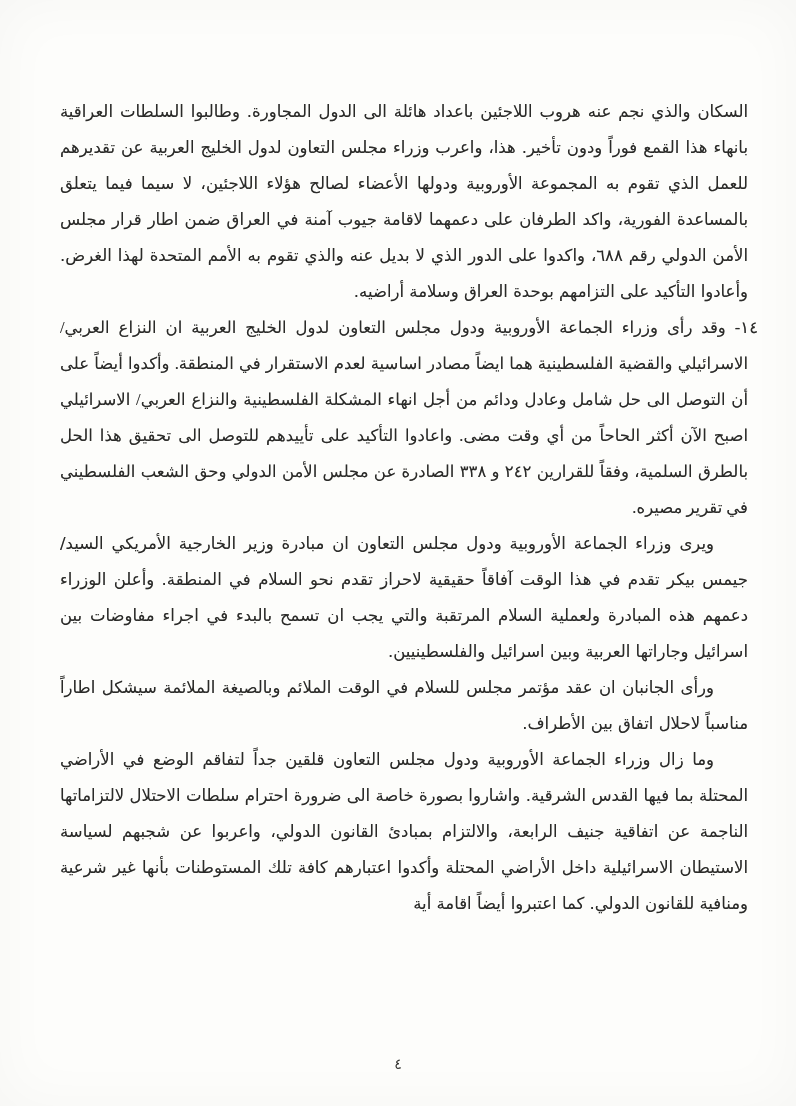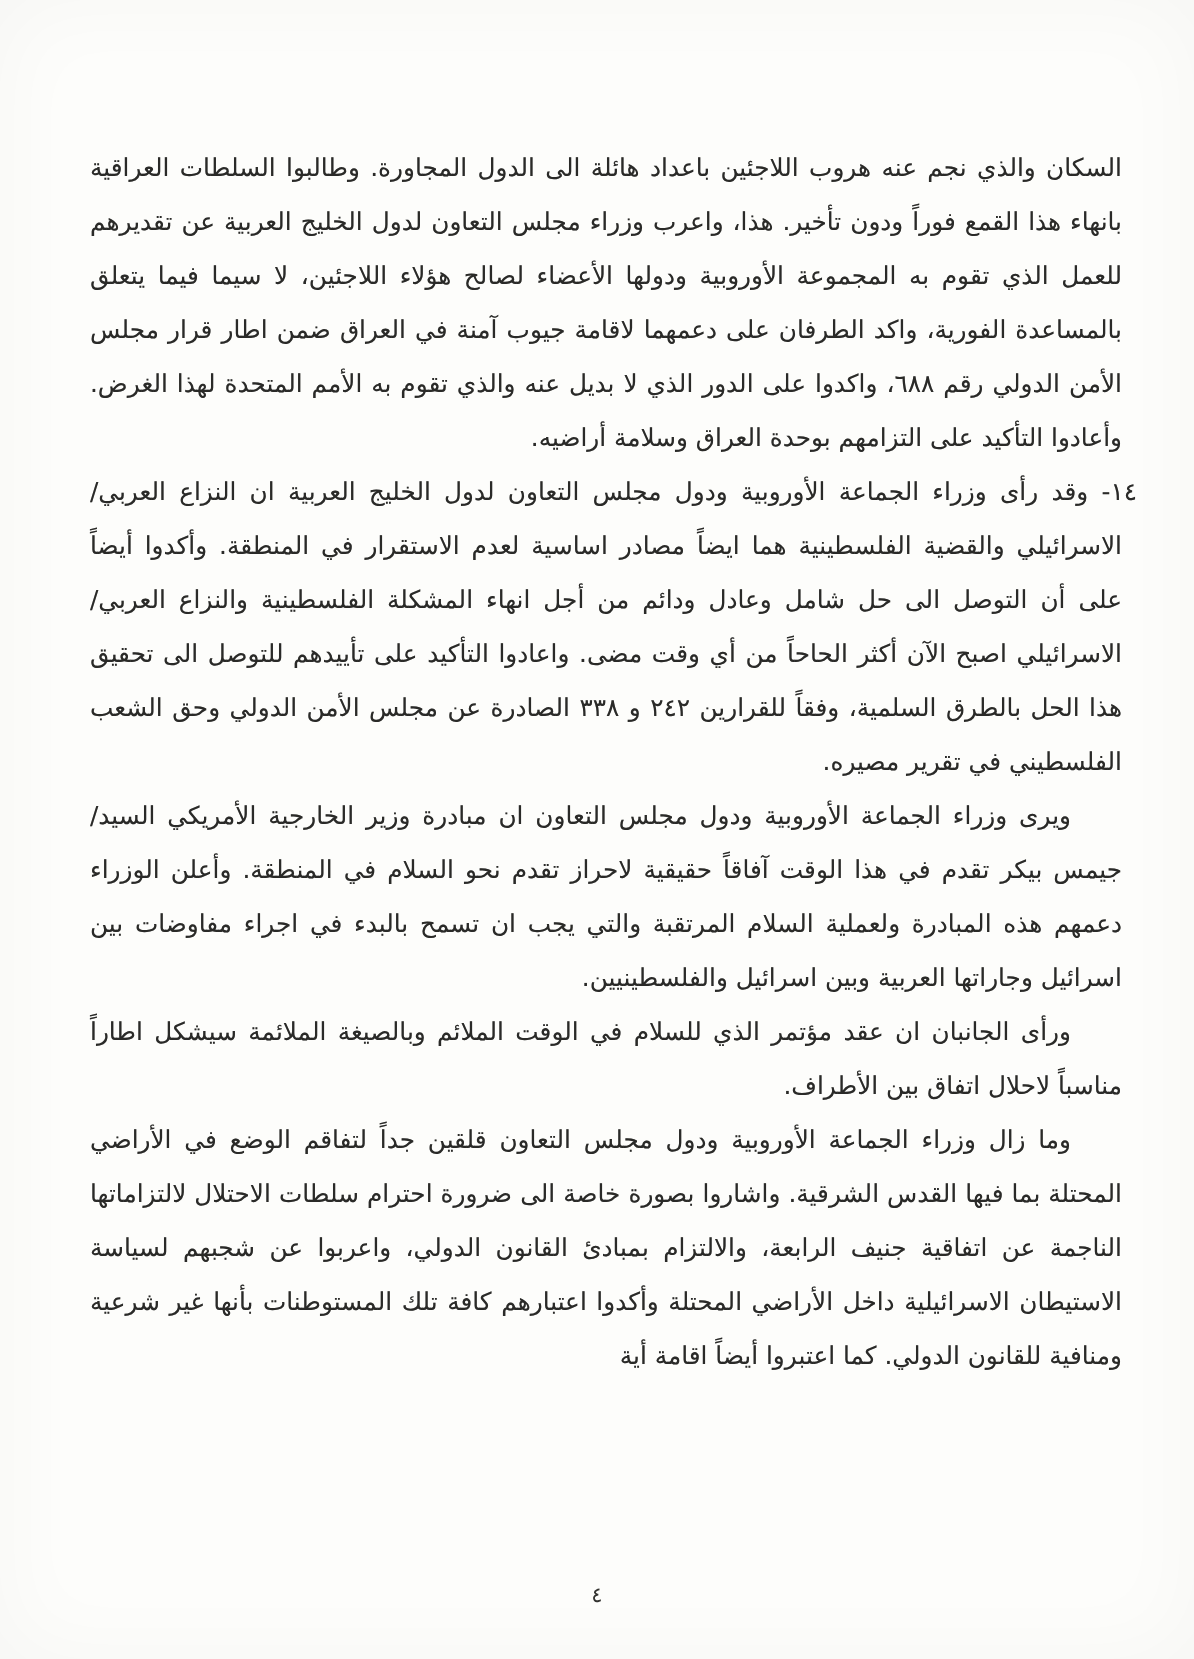--- a/index.html
+++ b/index.html
@@ -33,21 +33,21 @@
     color: #2a2a28;
     text-shadow: 0 0 0.4px rgba(40,40,40,0.35);
   }
 
   .text-block p { margin: 0; }
 
   
   p.para-indent { text-indent: 34px; }
 
   
-  p.para-numbered { text-indent: -10px; }
+  p.para-numbered { text-indent: -10px; font-family: Liberation Serif, serif; }
 
   .page-number {
     position: absolute;
     bottom: 34px;
     left: 0;
     right: 0;
     text-align: center;
     font-size: 14px;
     color: #333330;
     direction: rtl;
@@ -55,19 +55,19 @@
 </style>
 </head>
 <body>
 
 <div class="scan-page">
 
   <div class="text-block">
     <p>السكان والذي نجم عنه هروب اللاجئين باعداد هائلة الى الدول المجاورة. وطالبوا السلطات العراقية بانهاء هذا القمع فوراً ودون تأخير. هذا، واعرب وزراء مجلس التعاون لدول الخليج العربية عن تقديرهم للعمل الذي تقوم به المجموعة الأوروبية ودولها الأعضاء لصالح هؤلاء اللاجئين، لا سيما فيما يتعلق بالمساعدة الفورية، واكد الطرفان على دعمهما لاقامة جيوب آمنة في العراق ضمن اطار قرار مجلس الأمن الدولي رقم ٦٨٨، واكدوا على الدور الذي لا بديل عنه والذي تقوم به الأمم المتحدة لهذا الغرض. وأعادوا التأكيد على التزامهم بوحدة العراق وسلامة أراضيه.</p>
     <p class="para-numbered">١٤- وقد رأى وزراء الجماعة الأوروبية ودول مجلس التعاون لدول الخليج العربية ان النزاع العربي/ الاسرائيلي والقضية الفلسطينية هما ايضاً مصادر اساسية لعدم الاستقرار في المنطقة. وأكدوا أيضاً على أن التوصل الى حل شامل وعادل ودائم من أجل انهاء المشكلة الفلسطينية والنزاع العربي/ الاسرائيلي اصبح الآن أكثر الحاحاً من أي وقت مضى. واعادوا التأكيد على تأييدهم للتوصل الى تحقيق هذا الحل بالطرق السلمية، وفقاً للقرارين ٢٤٢ و ٣٣٨ الصادرة عن مجلس الأمن الدولي وحق الشعب الفلسطيني في تقرير مصيره.</p>
     <p class="para-indent">ويرى وزراء الجماعة الأوروبية ودول مجلس التعاون ان مبادرة وزير الخارجية الأمريكي السيد/ جيمس بيكر تقدم في هذا الوقت آفاقاً حقيقية لاحراز تقدم نحو السلام في المنطقة. وأعلن الوزراء دعمهم هذه المبادرة ولعملية السلام المرتقبة والتي يجب ان تسمح بالبدء في اجراء مفاوضات بين اسرائيل وجاراتها العربية وبين اسرائيل والفلسطينيين.</p>
-    <p class="para-indent">ورأى الجانبان ان عقد مؤتمر الذي للسلام في الوقت الملائم وبالصيغة الملائمة سيشكل اطاراً مناسباً لاحلال اتفاق بين الأطراف.</p>
+    <p class="para-indent">ورأى الجانبان ان عقد مؤتمر مجلس للسلام في الوقت الملائم وبالصيغة الملائمة سيشكل اطاراً مناسباً لاحلال اتفاق بين الأطراف.</p>
     <p class="para-indent">وما زال وزراء الجماعة الأوروبية ودول مجلس التعاون قلقين جداً لتفاقم الوضع في الأراضي المحتلة بما فيها القدس الشرقية. واشاروا بصورة خاصة الى ضرورة احترام سلطات الاحتلال لالتزاماتها الناجمة عن اتفاقية جنيف الرابعة، والالتزام بمبادئ القانون الدولي، واعربوا عن شجبهم لسياسة الاستيطان الاسرائيلية داخل الأراضي المحتلة وأكدوا اعتبارهم كافة تلك المستوطنات بأنها غير شرعية ومنافية للقانون الدولي. كما اعتبروا أيضاً اقامة أية</p>
   </div>
 
   <div class="page-number">٤</div>
 
 </div>
 
 </body></html>

